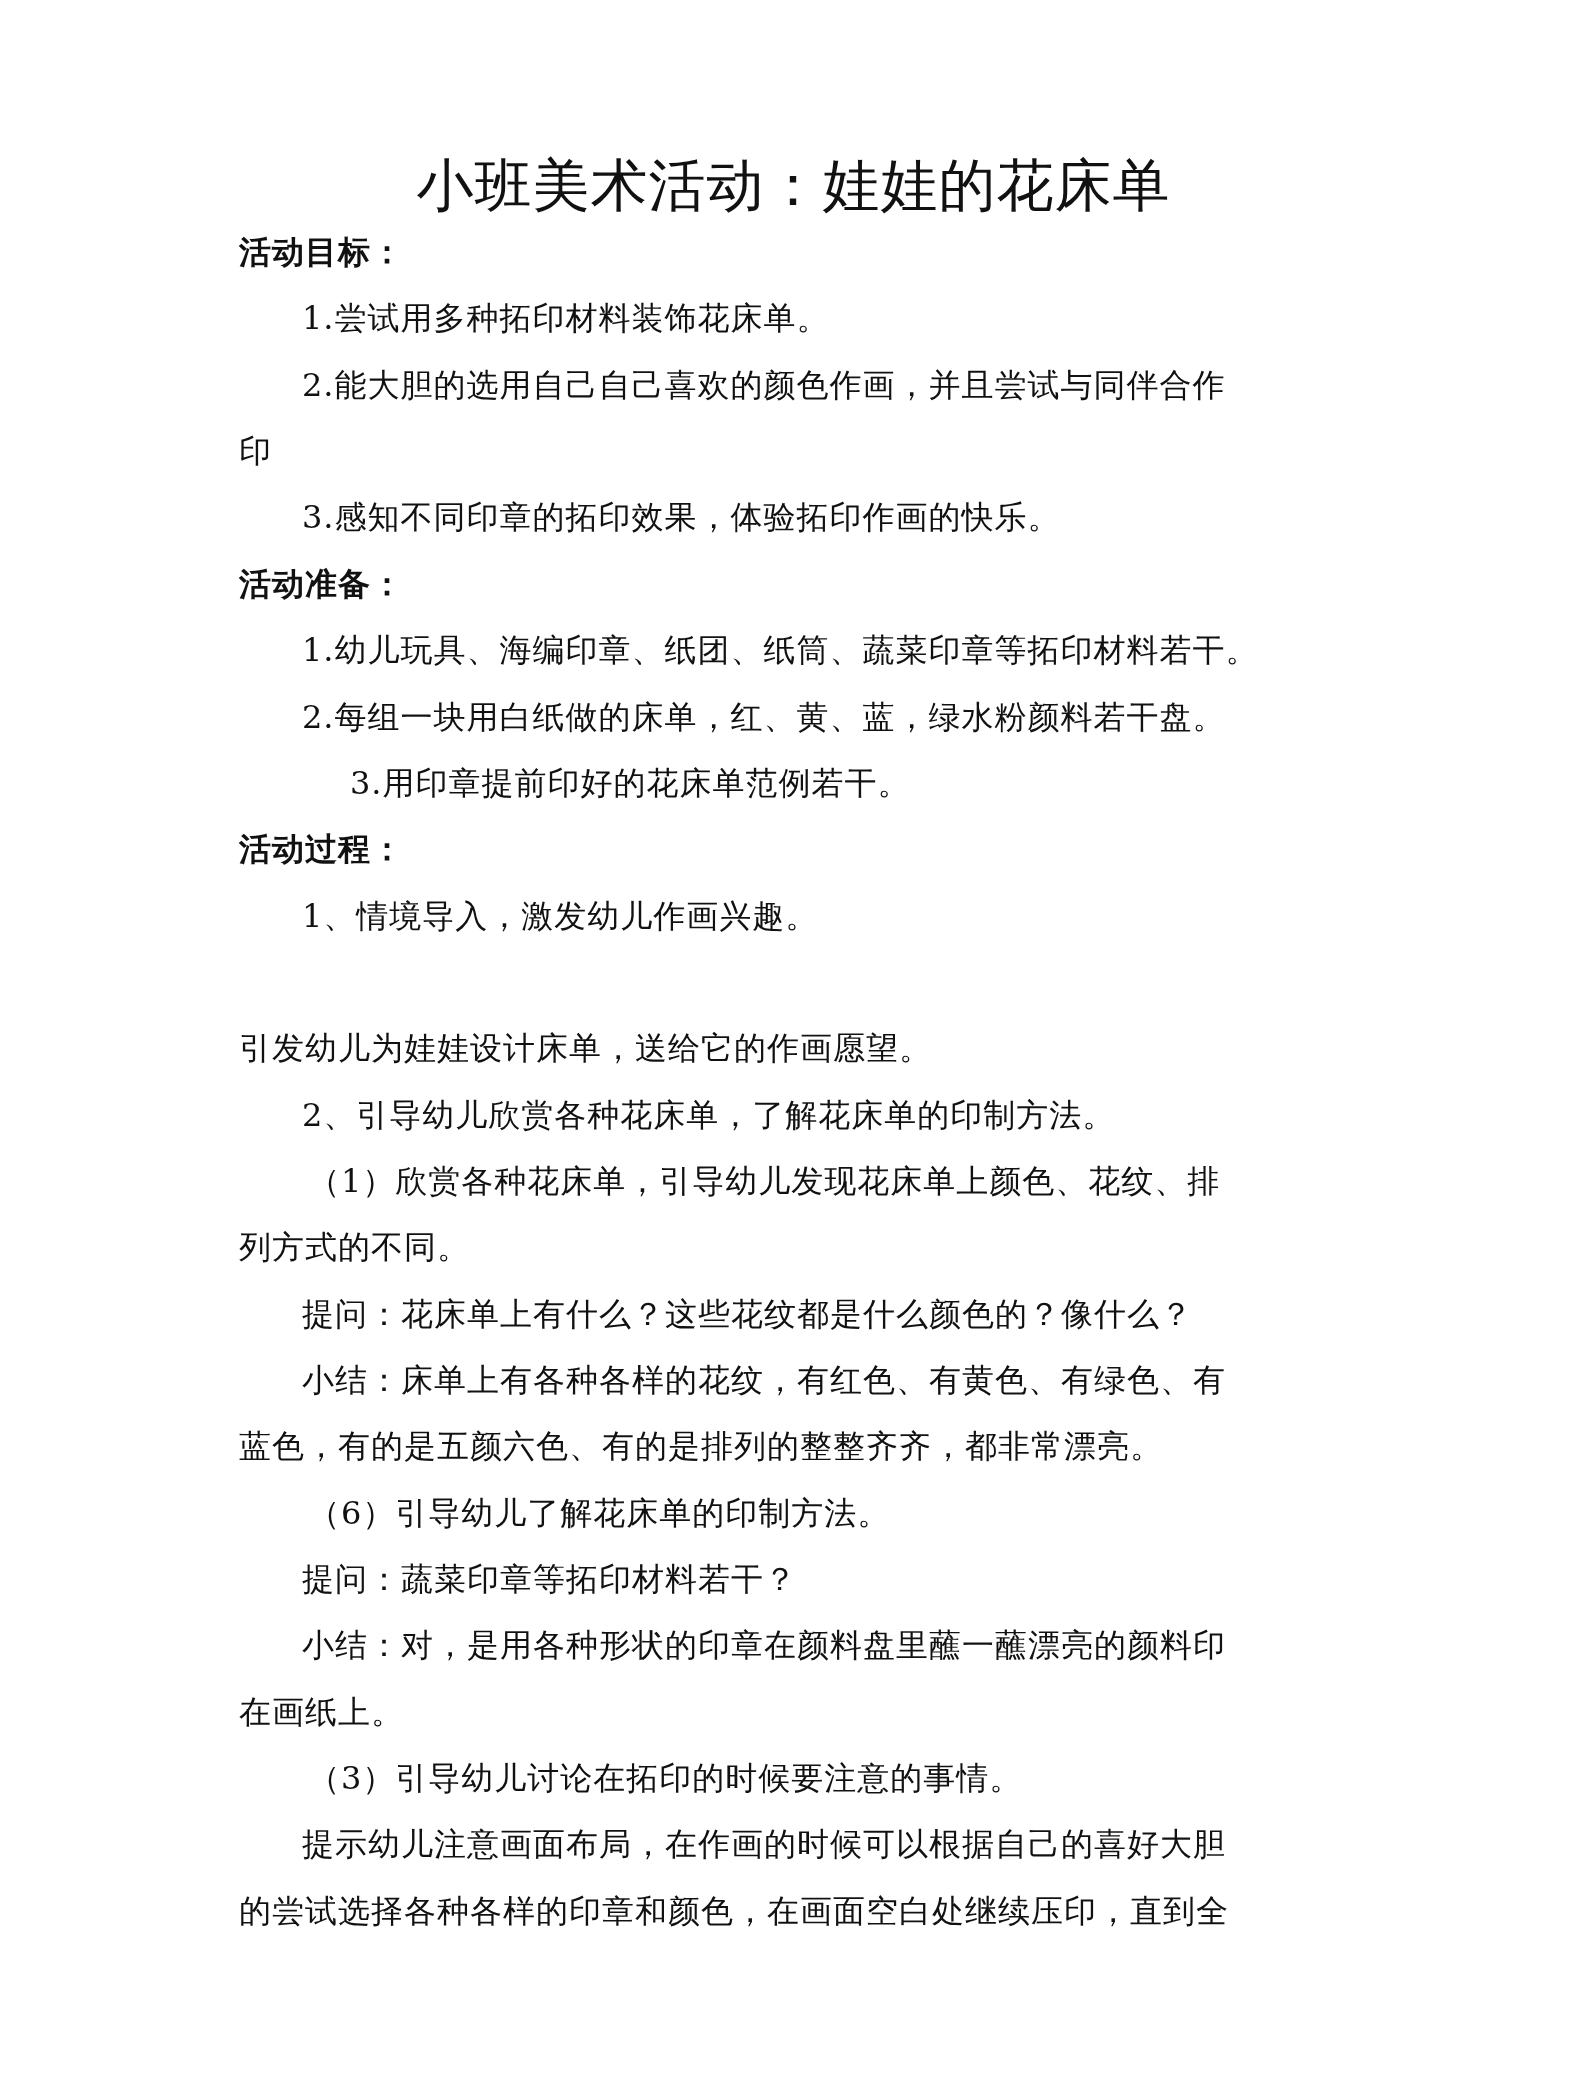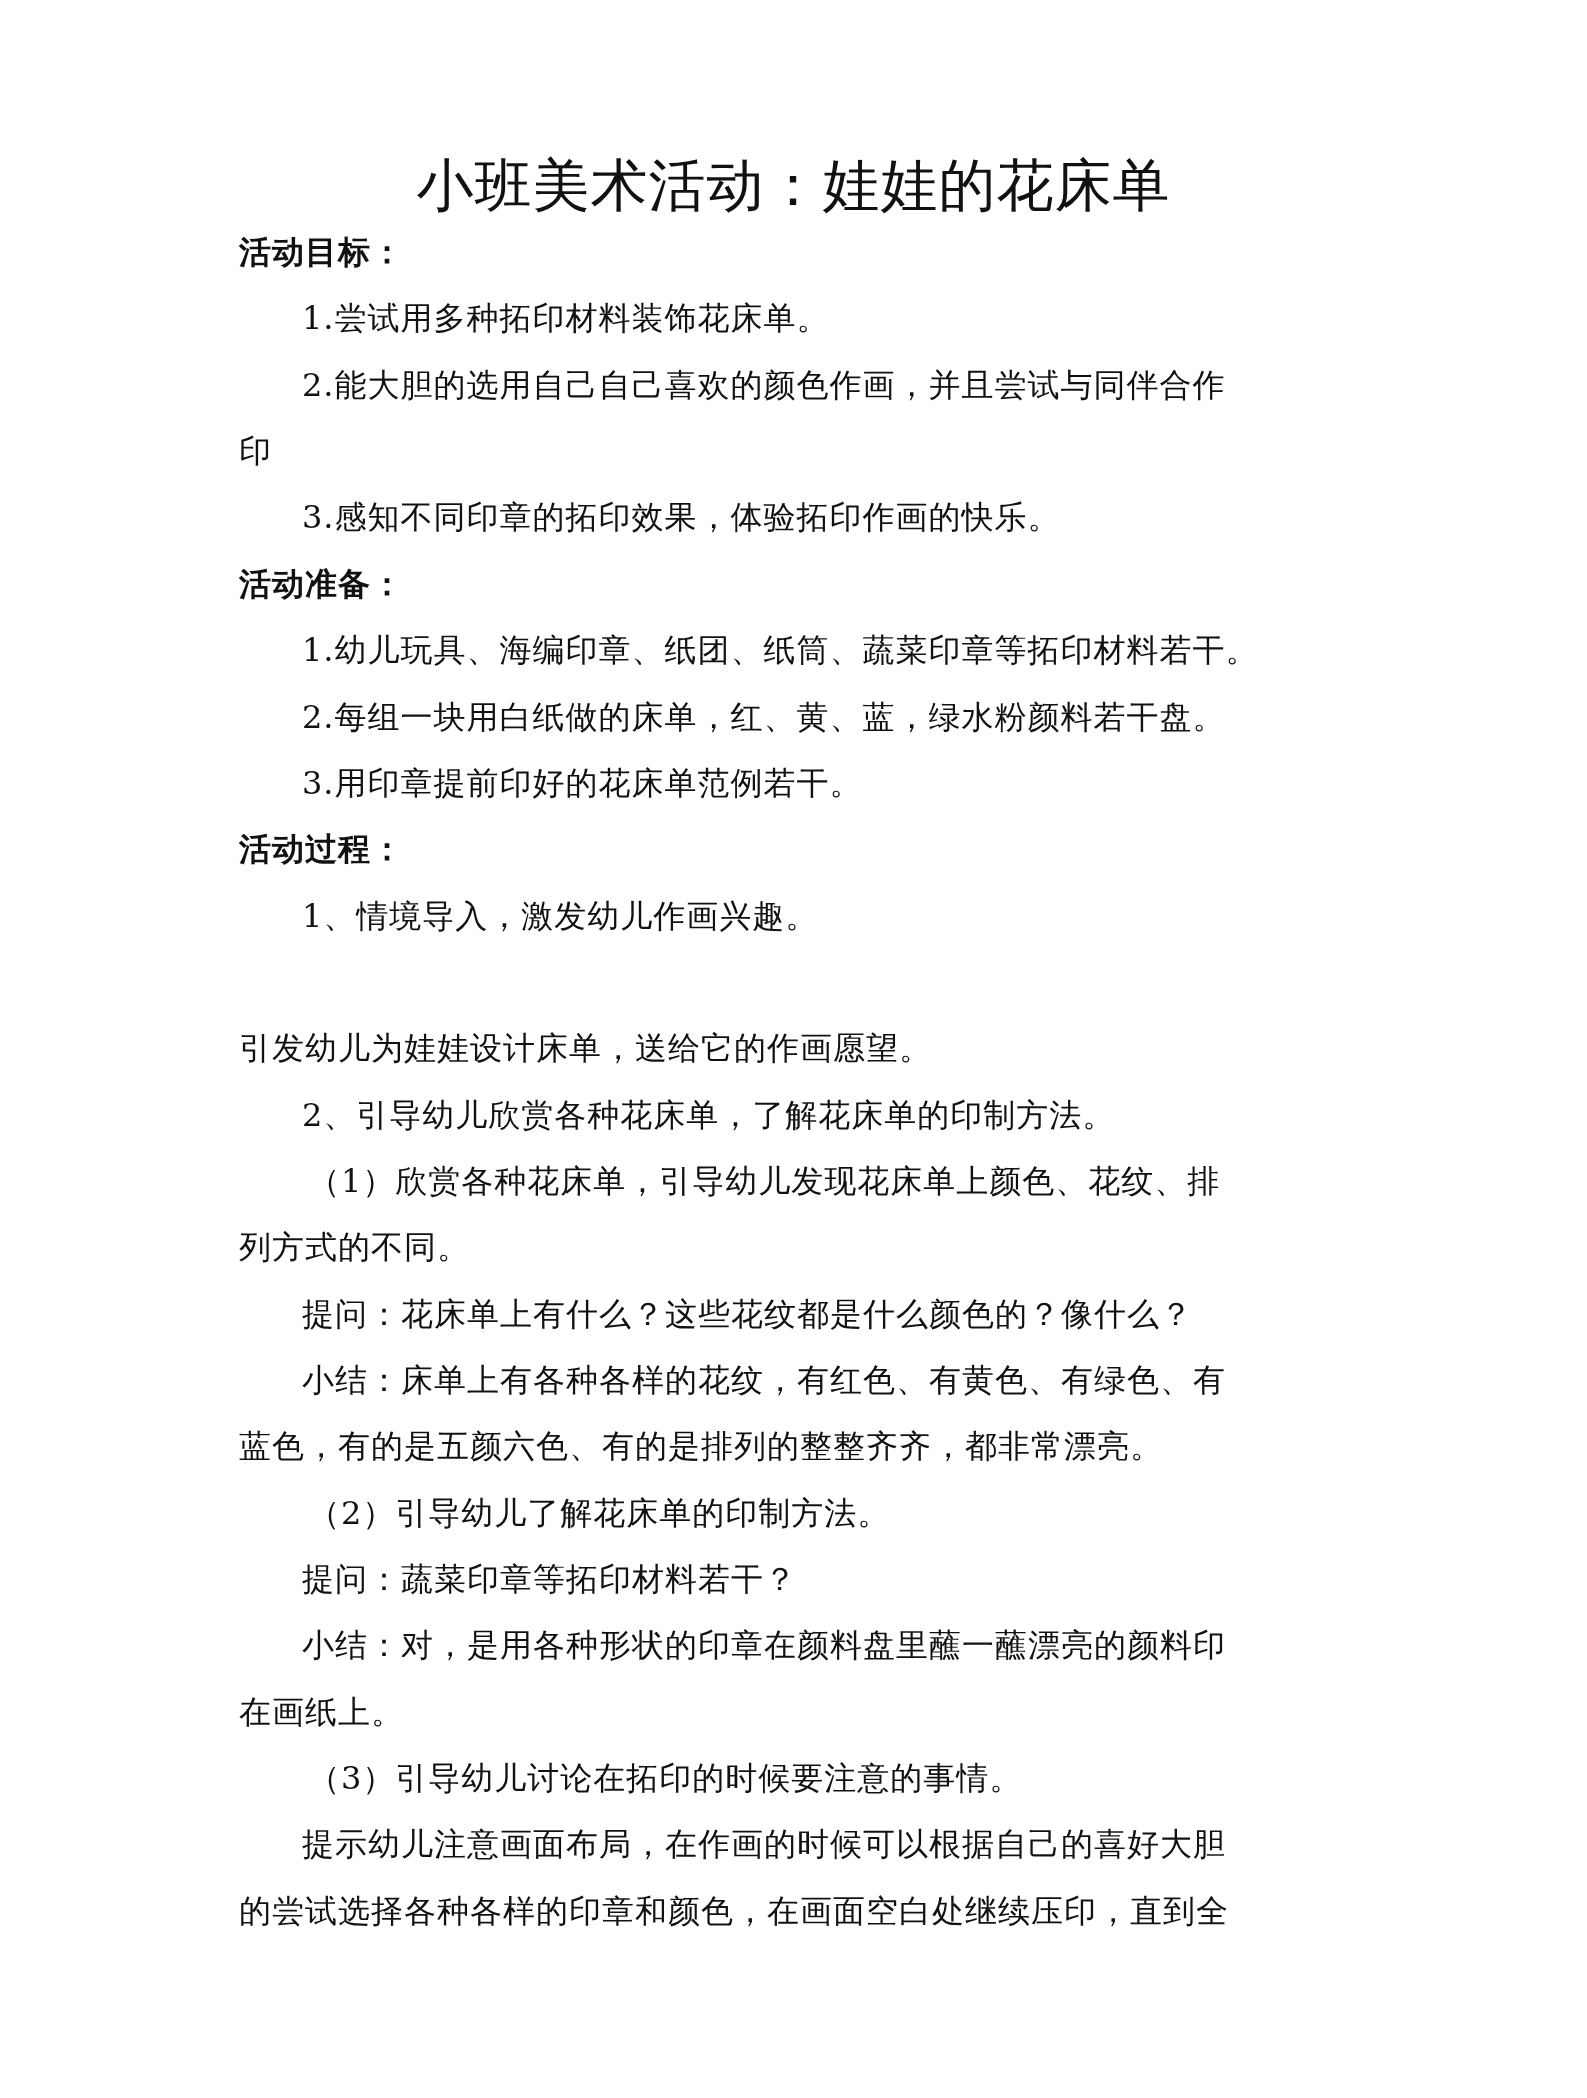--- a/index.html
+++ b/index.html
@@ -58,32 +58,32 @@
 
   <div class="line heading" style="top:229px;">活动目标：</div>
   <div class="line indent" style="top:295px;">1.尝试用多种拓印材料装饰花床单。</div>
   <div class="line indent" style="top:362px;">2.能大胆的选用自己自己喜欢的颜色作画，并且尝试与同伴合作</div>
   <div class="line" style="top:428px;">印</div>
   <div class="line indent" style="top:494px;">3.感知不同印章的拓印效果，体验拓印作画的快乐。</div>
 
   <div class="line heading" style="top:561px;">活动准备：</div>
   <div class="line indent" style="top:627px;">1.幼儿玩具、海编印章、纸团、纸筒、蔬菜印章等拓印材料若干。</div>
   <div class="line indent" style="top:694px;">2.每组一块用白纸做的床单，红、黄、蓝，绿水粉颜料若干盘。</div>
-  <div class="line indent" style="top:760px;">3.用印章提前印好的花床单范例若干。</div>
+  <div class="line indent" style="top:760px;margin-left:48px;">3.用印章提前印好的花床单范例若干。</div>
 
   <div class="line heading" style="top:826px;">活动过程：</div>
   <div class="line indent" style="top:893px;">1、情境导入，激发幼儿作画兴趣。</div>
   <div class="line" style="top:1025px;">引发幼儿为娃娃设计床单，送给它的作画愿望。</div>
   <div class="line indent" style="top:1092px;">2、引导幼儿欣赏各种花床单，了解花床单的印制方法。</div>
   <div class="line indent-paren" style="top:1158px;">（1）欣赏各种花床单，引导幼儿发现花床单上颜色、花纹、排</div>
   <div class="line" style="top:1224px;">列方式的不同。</div>
   <div class="line indent" style="top:1291px;">提问：花床单上有什么？这些花纹都是什么颜色的？像什么？</div>
   <div class="line indent" style="top:1357px;">小结：床单上有各种各样的花纹，有红色、有黄色、有绿色、有</div>
   <div class="line" style="top:1423px;">蓝色，有的是五颜六色、有的是排列的整整齐齐，都非常漂亮。</div>
-  <div class="line indent-paren" style="top:1490px;">（2）引导幼儿了解花床单的印制方法。</div>
+  <div class="line indent-paren" style="top:1490px;">（6）引导幼儿了解花床单的印制方法。</div>
   <div class="line indent" style="top:1556px;">提问：蔬菜印章等拓印材料若干？</div>
   <div class="line indent" style="top:1622px;">小结：对，是用各种形状的印章在颜料盘里蘸一蘸漂亮的颜料印</div>
   <div class="line" style="top:1689px;">在画纸上。</div>
   <div class="line indent-paren" style="top:1755px;">（3）引导幼儿讨论在拓印的时候要注意的事情。</div>
   <div class="line indent" style="top:1821px;">提示幼儿注意画面布局，在作画的时候可以根据自己的喜好大胆</div>
   <div class="line" style="top:1888px;font-family:Liberation Serif, serif;">的尝试选择各种各样的印章和颜色，在画面空白处继续压印，直到全</div>
 
 </div>
 
 </body></html>

